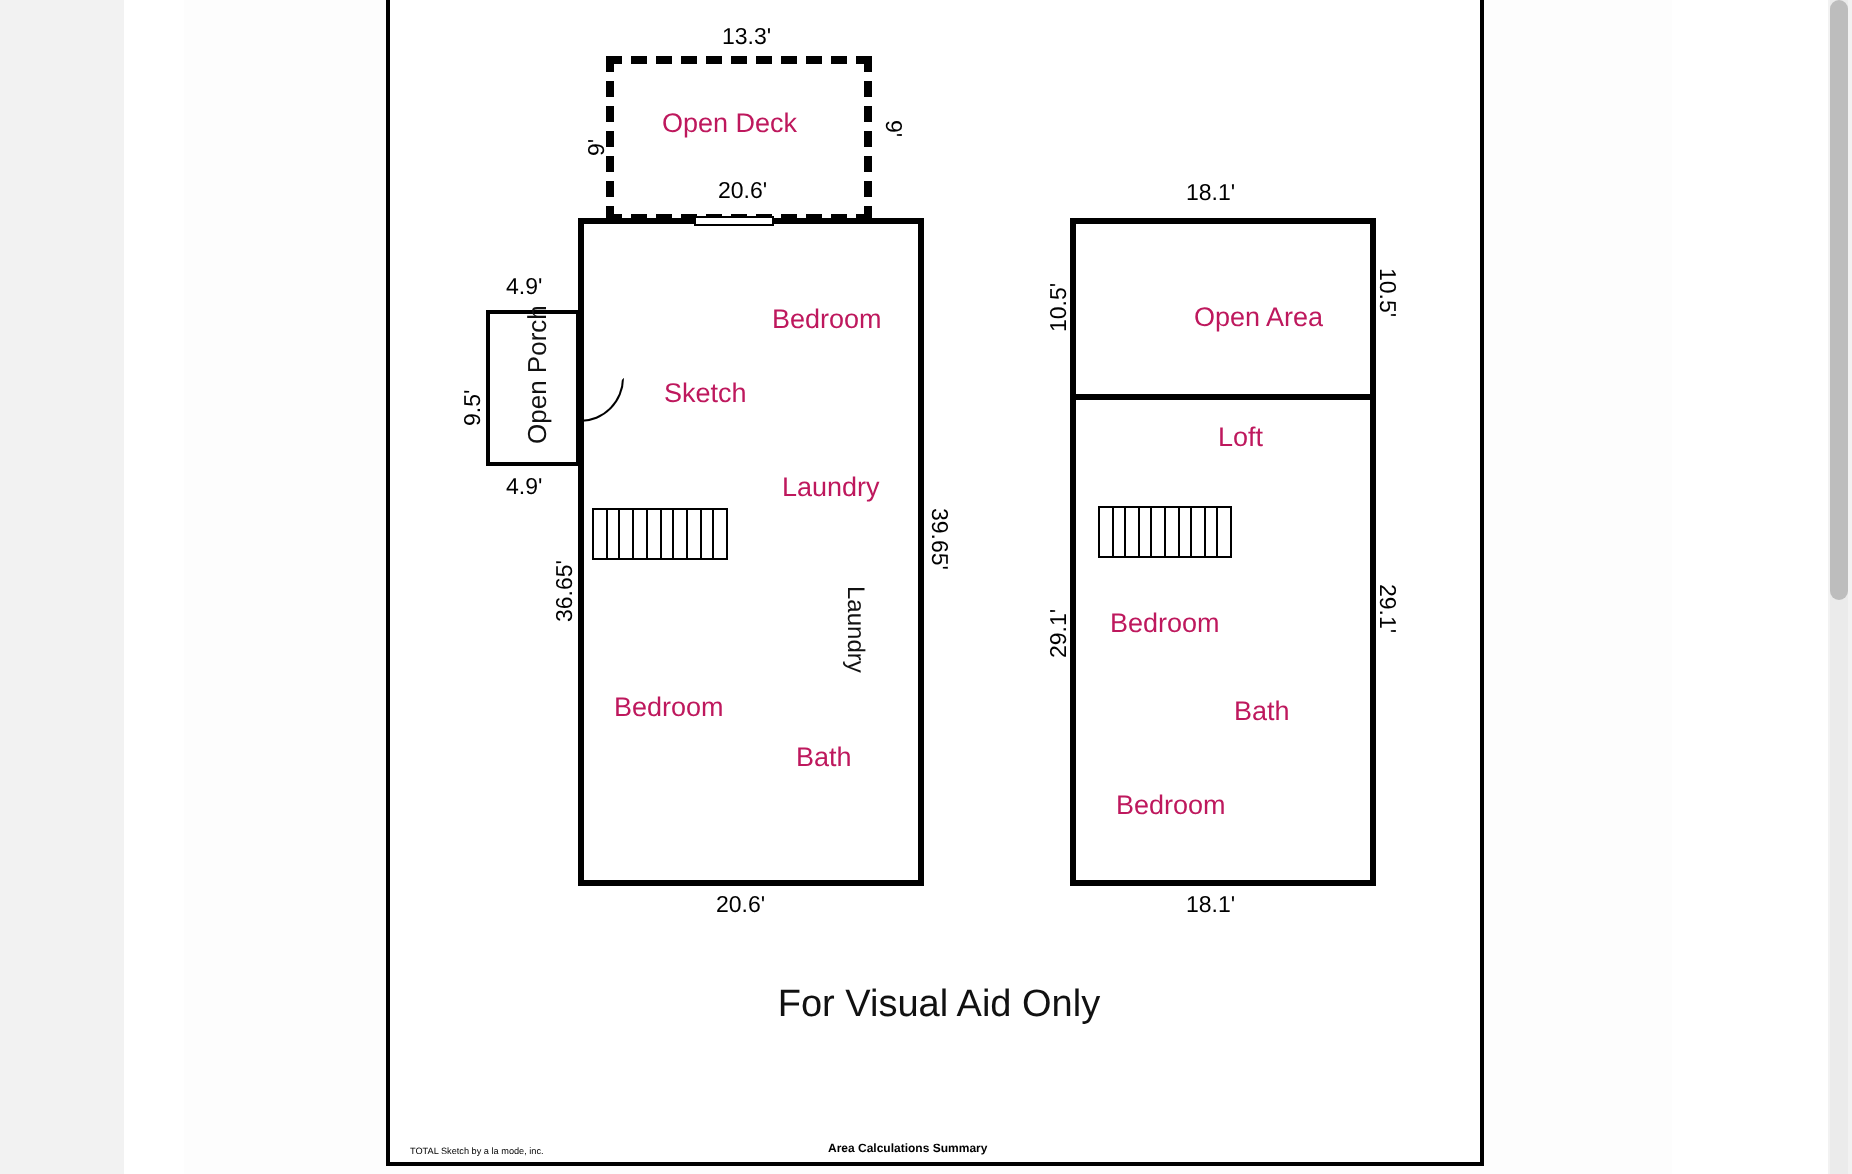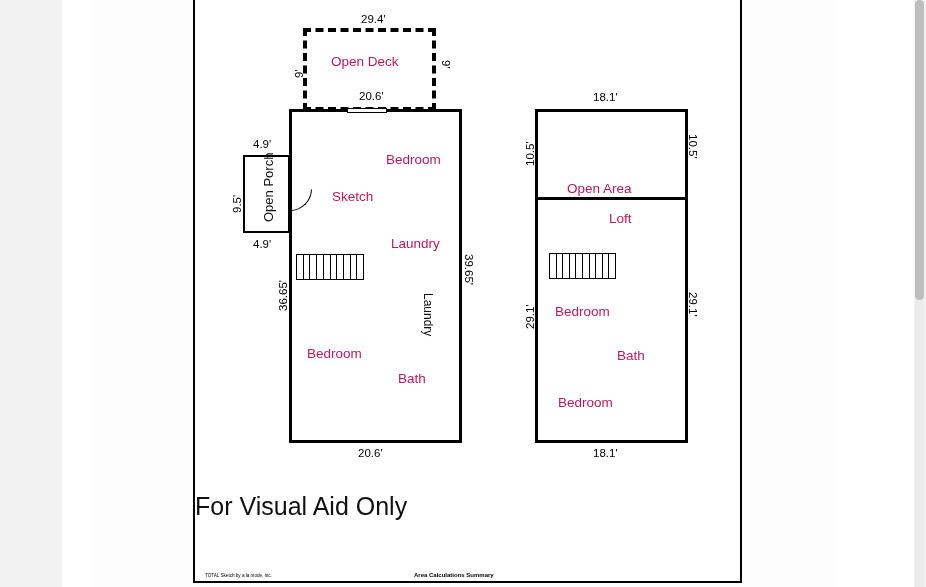--- a/index.html
+++ b/index.html
@@ -186,22 +186,22 @@
     position: absolute;
     height: 5px;
     border: 1.2px solid #000;
     background: #fff;
     box-sizing: border-box;
   }
 
   .visual-aid {
     position: absolute;
     width: 100%;
-    text-align: left;
-    font-size: 25px;
+    text-align: center;
+    font-size: 19px;
     color: #111;
   }
   .footer-left {
     position: absolute;
     font-size: 4.6px;
     color: #000;
     white-space: nowrap;
   }
   .footer-center {
     position: absolute;
@@ -219,21 +219,21 @@
   <div class="page-bg"></div>
   <div class="sheet-shadow-left"></div>
   <div class="sheet-mid"></div>
   <div class="sheet-shadow-right"></div>
 
   <div class="document">
     <div class="plan">
 
       <div class="dashbox" style="left:108px; top:28px; width:133px; height:83px;"></div>
       <div class="room" style="left:136px; top:54px;">Open Deck</div>
-      <div class="dim" style="left:166px; top:13px;">29.4'</div>
+      <div class="dim" style="left:166px; top:13px;">13.3'</div>
       <div class="dim" style="left:164px; top:90px;">20.6'</div>
       <div class="dim-v" style="left:98px; top:78px;">9'</div>
       <div class="dim-vr" style="left:257px; top:60px;">9'</div>
 
       <div class="box thickbox" style="left:94px; top:109px; width:173px; height:334px;"></div>
 
       <div class="window-hatch" style="left:152px; top:108px; width:40px;"></div>
 
       <div class="box" style="left:48px; top:155px; width:47px; height:78px;"></div>
       <div class="room-v" style="left:66px; top:222px;">Open Porch</div>
@@ -265,21 +265,21 @@
       <div class="room" style="left:203px; top:371px;">Bath</div>
 
       <div class="dim-v" style="left:82px; top:311px;">36.65'</div>
       <div class="dim-vr" style="left:280px; top:254px;">39.65'</div>
       <div class="dim" style="left:163px; top:447px;">20.6'</div>
 
       <div class="box thickbox" style="left:340px; top:109px; width:153px; height:334px;"></div>
 
       <div class="line" style="left:341px; top:197px; width:151px; height:3px;"></div>
 
-      <div class="room" style="left:372px; top:151px;margin-top:30px;">Open Area</div>
+      <div class="room" style="left:402px; top:151px;">Open Area</div>
       <div class="room" style="left:396px; top:211px;margin-left:18px;">Loft</div>
 
       <div class="stairs" style="left:354px; top:253px; width:67px; height:26px;">
         <span></span>
           <span></span>
           <span></span>
           <span></span>
           <span></span>
         <span></span>
           <span></span>

